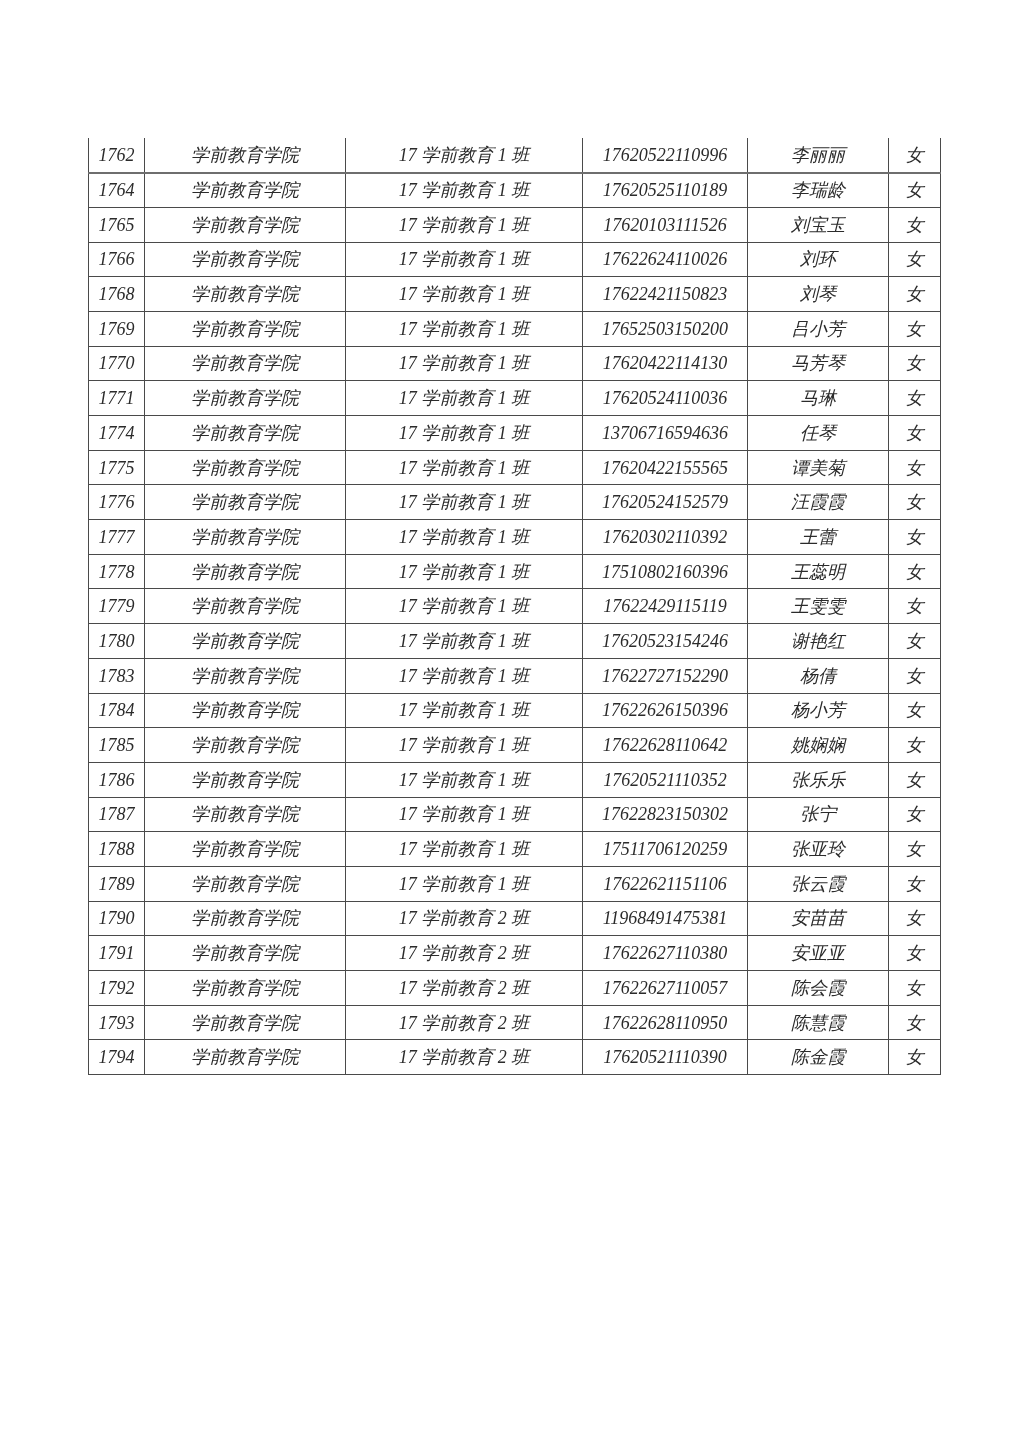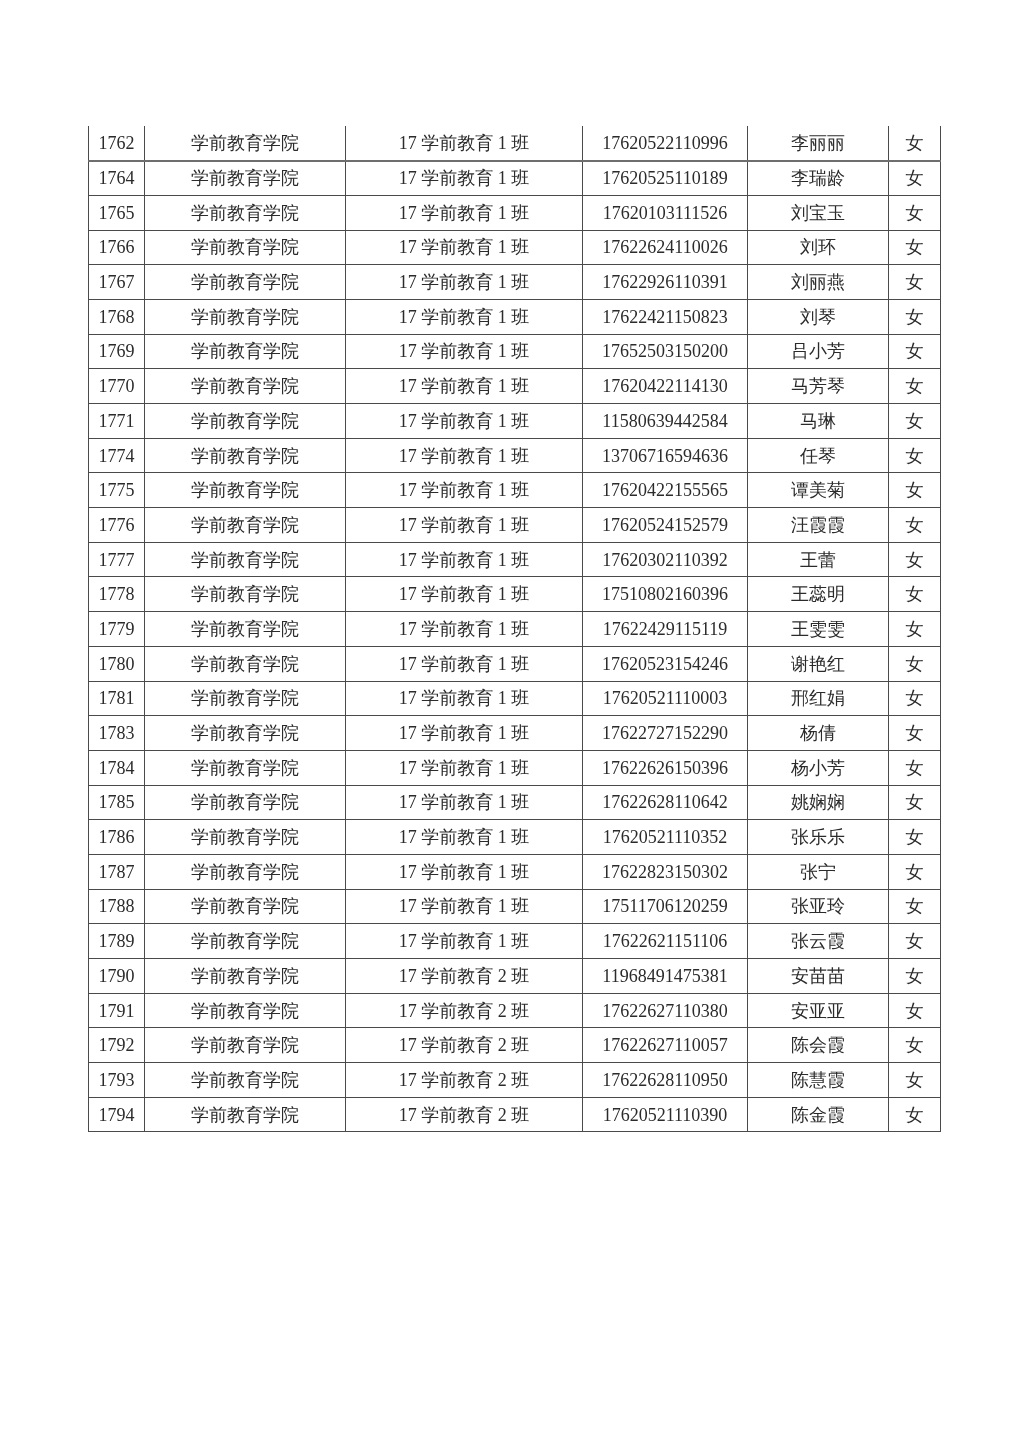--- a/index.html
+++ b/index.html
@@ -15,21 +15,22 @@
     color: var(--text-color, #2b2b2b);
   }
   .page {
     position: absolute;
     inset: 0;
     background: var(--page-bg, #ffffff);
   }
   .table-wrap {
     position: absolute;
     left: 88px;
-    top: 126px;
+    top: 138px;
+    font-style: italic;
   }
   table.roster {
     border-collapse: collapse;
     table-layout: fixed;
     width: 852px;
   }
   table.roster td {
     border: 1px solid var(--border-color, #4a4a4a);
     text-align: center;
     vertical-align: middle;
@@ -97,28 +98,20 @@
   </tr>
           <tr>
     <td>1766</td>
     <td>学前教育学院</td>
     <td>17 学前教育 1 班</td>
     <td>17622624110026</td>
     <td>刘环</td>
     <td>女</td>
   </tr>
           <tr>
-    <td>1767</td>
-    <td>学前教育学院</td>
-    <td>17 学前教育 1 班</td>
-    <td>17622926110391</td>
-    <td>刘丽燕</td>
-    <td>女</td>
-  </tr>
-          <tr>
     <td>1768</td>
     <td>学前教育学院</td>
     <td>17 学前教育 1 班</td>
     <td>17622421150823</td>
     <td>刘琴</td>
     <td>女</td>
   </tr>
           <tr>
     <td>1769</td>
     <td>学前教育学院</td>
@@ -132,21 +125,21 @@
     <td>学前教育学院</td>
     <td>17 学前教育 1 班</td>
     <td>17620422114130</td>
     <td>马芳琴</td>
     <td>女</td>
   </tr>
           <tr>
     <td>1771</td>
     <td>学前教育学院</td>
     <td>17 学前教育 1 班</td>
-    <td>11580639442584</td>
+    <td>17620524110036</td>
     <td>马琳</td>
     <td>女</td>
   </tr>
           <tr>
     <td>1774</td>
     <td>学前教育学院</td>
     <td>17 学前教育 1 班</td>
     <td>13706716594636</td>
     <td>任琴</td>
     <td>女</td>
@@ -190,28 +183,20 @@
     <td>17622429115119</td>
     <td>王雯雯</td>
     <td>女</td>
   </tr>
           <tr>
     <td>1780</td>
     <td>学前教育学院</td>
     <td>17 学前教育 1 班</td>
     <td>17620523154246</td>
     <td>谢艳红</td>
-    <td>女</td>
-  </tr>
-          <tr>
-    <td>1781</td>
-    <td>学前教育学院</td>
-    <td>17 学前教育 1 班</td>
-    <td>17620521110003</td>
-    <td>邢红娟</td>
     <td>女</td>
   </tr>
           <tr>
     <td>1783</td>
     <td>学前教育学院</td>
     <td>17 学前教育 1 班</td>
     <td>17622727152290</td>
     <td>杨倩</td>
     <td>女</td>
   </tr>

